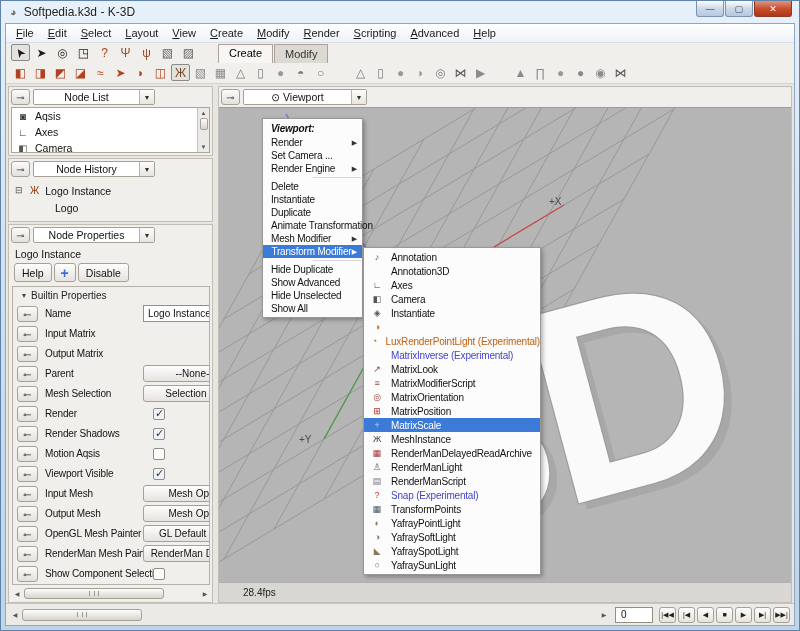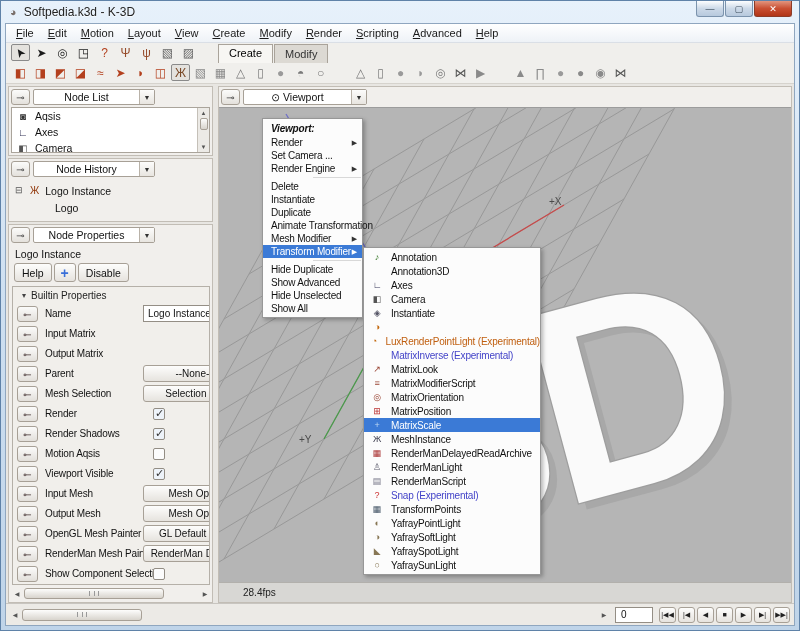--- a/index.html
+++ b/index.html
@@ -100,21 +100,21 @@
   .fpsbar { height:20px; background:#d8d7d4; border-top:1px solid #b2b0ac; display:flex; align-items:center; }
   .fps { font-size:10px; color:#222; padding-left:24px; }
   
   .menu { position:absolute; background:#fcfcfc; border:1px solid #979797; box-shadow:2px 2px 4px rgba(0,0,0,.28);
     z-index:50; padding:2px 0; }
   .ctxmenu { left:261px; top:117px; width:101px; }
   .cm-row { height:13px; display:flex; align-items:center; padding:0 5px 0 8px; font-size:10px; letter-spacing:-0.2px; color:#111; }
   .cm-row .cm-label { flex:1; white-space:nowrap; }
   .cm-arrow { font-size:7px; color:#333; }
   .cm-row.header { height:15px; font-weight:bold; font-style:italic;justify-content:center; }
-  .cm-row.hl { background:#3b7ad6; color:#fff; }
+  .cm-row.hl { background:#3b7ad6; color:#fff;text-align:center; }
   .cm-row.hl .cm-arrow { color:#fff; }
   .cm-row.sep { height:5px; padding:0; }
   .cm-row.sep::after { content:""; flex:1; border-top:1px solid #d8d8d8; margin:0 1px; }
   .submenu { left:362px; top:246px; width:178px; }
   .sm-row { height:14px; display:flex; align-items:center; font-size:10px; letter-spacing:-0.2px; color:#111; padding-left:6px; }
   .sm-icon { width:14px; font-size:9px; text-align:center; }
   .sm-label { margin-left:7px; white-space:nowrap; }
   .sm-row.orange { color:#c05f10; }
   .sm-row.blue { color:#4343c8; }
   .sm-row.hl { background:#3b7ad6; color:#fff; }
@@ -143,21 +143,21 @@
       <span class="capbtn close">✕</span>
     </div>
   </div>
 
   <div class="frame">
 
     <div class="menubar">
 
     <span class="menu-item mnemonic">File</span>
         <span class="menu-item mnemonic">Edit</span>
-        <span class="menu-item mnemonic">Motion</span>
+        <span class="menu-item mnemonic">Select</span>
         <span class="menu-item mnemonic">Layout</span>
         <span class="menu-item mnemonic">View</span>
         <span class="menu-item mnemonic">Create</span>
         <span class="menu-item mnemonic">Modify</span>
         <span class="menu-item mnemonic">Render</span>
         <span class="menu-item mnemonic">Scripting</span>
         <span class="menu-item mnemonic">Advanced</span>
         <span class="menu-item mnemonic">Help</span>
       </div>
 

